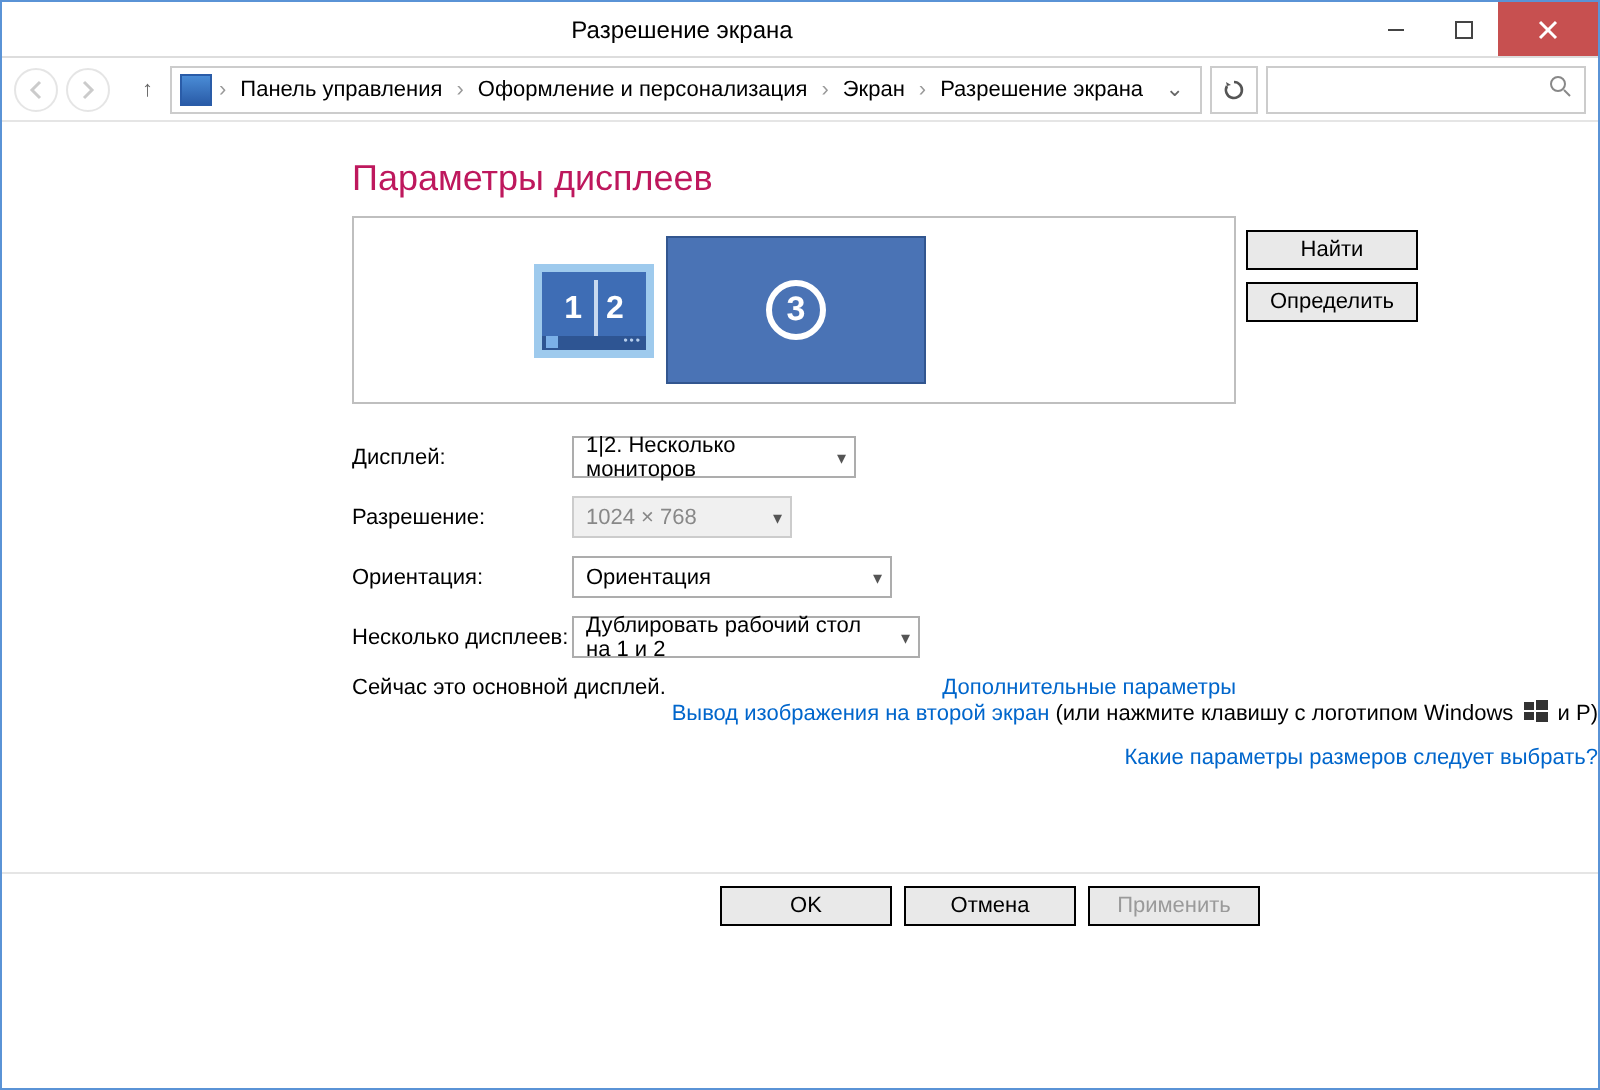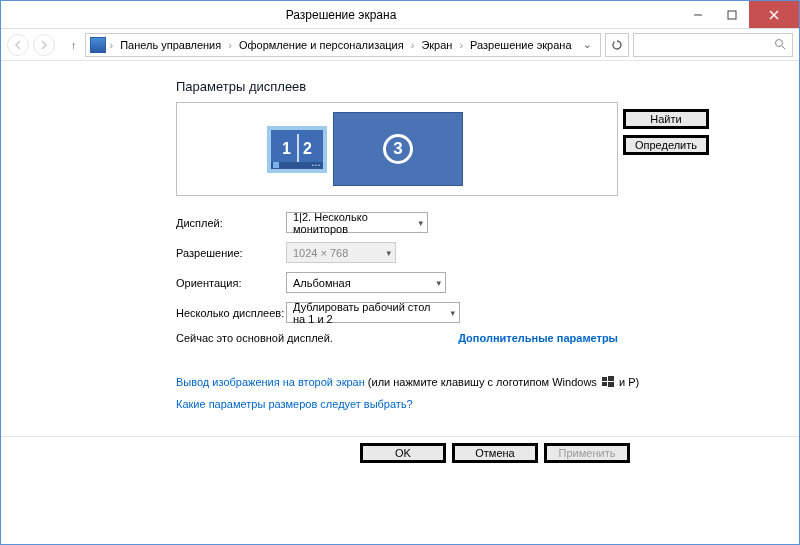--- a/index.html
+++ b/index.html
@@ -15,48 +15,48 @@
 .nav-arrow.disabled { opacity: 0.5; }
 .crumb-wrap { flex: 1; display: flex; align-items: center; gap: 2px; height: 24px; border: 1px solid #ccc; padding: 0 4px; }
 .crumb-icon { width: 16px; height: 16px; background: linear-gradient(#4a8cd6, #2a5ca8); border: 1px solid #2a5ca8; }
 .crumb-sep { color: #999; padding: 0 2px; }
 .crumb-a { color: #000; padding: 1px 3px; }
 .crumb-dd { margin-left: auto; color: #666; padding-right: 4px; }
 .refresh-btn { width: 24px; height: 24px; border: 1px solid #ccc; display: flex; align-items: center; justify-content: center; }
 .search-box { width: 160px; height: 24px; border: 1px solid #ccc; display: flex; align-items: center; padding: 0 6px; }
 .search-icon { color: #888; margin-left: auto; }
 .content { padding: 18px 0 0 175px; }
-.heading { color: #0f172a; font-size: 13px; margin-bottom: 8px; }
+.heading { color: #be185d; font-size: 18px; margin-bottom: 8px; }
 .preview-box { border: 1px solid #bfbfbf; width: 442px; height: 94px; display: flex; align-items: center; position: relative; padding-left: 90px; gap: 6px; }
 .mon-small { width: 60px; height: 47px; background: #3e6db5; border: 4px solid #9ecaed; position: relative; display: flex; align-items: center; justify-content: center; }
 .mon-small .divider { position: absolute; top: 4px; bottom: 4px; left: 50%; width: 2px; background: #c8d9ef; }
 .mon-small .mnum { color: #fff; font-size: 16px; font-weight: bold; position: relative; z-index: 1; }
 .mon-small .mnum:first-of-type { margin-right: 12px; }
 .mon-small .taskbar { position: absolute; left: 0; right: 0; bottom: 0; height: 7px; background: #2e5593; }
 .mon-small .taskbar .startbtn { width: 6px; height: 6px; background: #7bb0e8; margin: 0 0 0 2px; }
 .mon-small .taskbar .dots { position: absolute; right: 2px; bottom: 1px; font-size: 6px; color: #b7cfee; letter-spacing: 1px; }
 .mon-big { width: 130px; height: 74px; background: #4a73b5; display: flex; align-items: center; justify-content: center; border: 1px solid #32568f; }
 .mon-big .circ { width: 30px; height: 30px; border: 3px solid #fff; border-radius: 50%; color: #fff; font-size: 17px; font-weight: bold; display: flex; align-items: center; justify-content: center; }
 .side-buttons { position: absolute; left: calc(100% + 6px); top: 6px; display: flex; flex-direction: column; gap: 6px; }
-.w-btn { width: 86px; height: 20px; border: 3px solid #000000; background: #e9e9e9; font-size: 11px; display: flex; align-items: center; justify-content: center; cursor: default; }
+.w-btn { width: 86px; height: 20px; border: 1px solid #000000; background: #e9e9e9; font-size: 11px; display: flex; align-items: center; justify-content: center; cursor: default; }
 .form-rows { margin-top: 16px; width: 442px; }
 .form-row { display: flex; align-items: center; margin-bottom: 9px; }
 .form-label { width: 110px; color: #000; }
 .select { border: 1px solid #adadad; height: 21px; background: #fff; display: flex; align-items: center; padding: 0 4px 0 6px; gap: 6px; font-size: 11px; }
 .select.disabled { background: #f0f0f0; color: #888; border-color: #ccc; }
 .select .cv { flex: 1; }
 .select .arrow { color: #555; font-size: 9px; }
 .sel-disp { width: 142px; }
 .sel-res { width: 110px; }
 .sel-or { width: 160px; }
 .sel-mult { width: 174px; }
 .status-row { display: flex; width: 442px; margin-top: 8px; gap: 25px; }
 .status-text { color: #000; }
-.adv-link { margin-left: auto; color: #0066cc; cursor: pointer; font-weight: bold; }
-.link-lines { margin-top: 32px; display: flex; flex-direction: column; gap: 9px; }
+.adv-link { margin-left: auto; color: #0066cc; cursor: pointer; }
+.link-lines { margin-top: 0; display: flex; flex-direction: column; gap: 9px; text-align: right; }
 .lline { color: #000; }
 .lline a { color: #0066cc; cursor: pointer; }
 .win-keys { display:inline-block; padding: 0 2px; vertical-align: -1px; }
 .footer-sep { position: absolute; left: 1px; right: 1px; top: 436px; height: 1px; background: #e5e5e5; }
 .footer { position: absolute; right: 170px; top: 443px; display: flex; gap: 6px; }
 .footer .w-btn.disabled { color: #9a9a9a; }
 </style>
 </head>
 <body>
 
@@ -154,21 +154,21 @@
     <div class="form-row">
       <div class="form-label">Разрешение:</div>
       <div class="select sel-res disabled">
           <span class="cv">1024 × 768</span>
           <span class="arrow">▾</span>
         </div>
     </div>
     <div class="form-row">
       <div class="form-label">Ориентация:</div>
       <div class="select sel-or">
-          <span class="cv">Альбомная</span>
+          <span class="cv">Ориентация</span>
           <span class="arrow">▾</span>
         </div>
     </div>
     <div class="form-row">
       <div class="form-label">Несколько дисплеев:</div>
       <div class="select sel-mult">
           <span class="cv">Дублировать рабочий стол на 1 и 2</span>
           <span class="arrow">▾</span>
         </div>
     </div>

